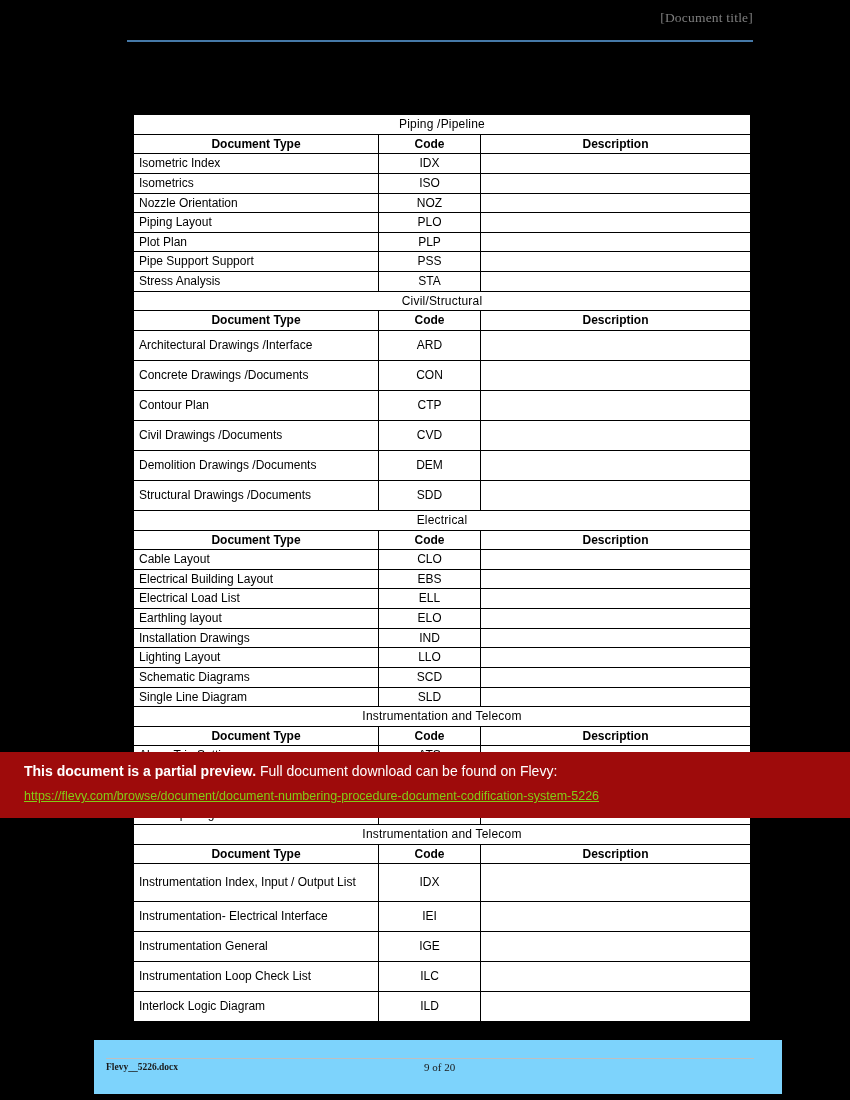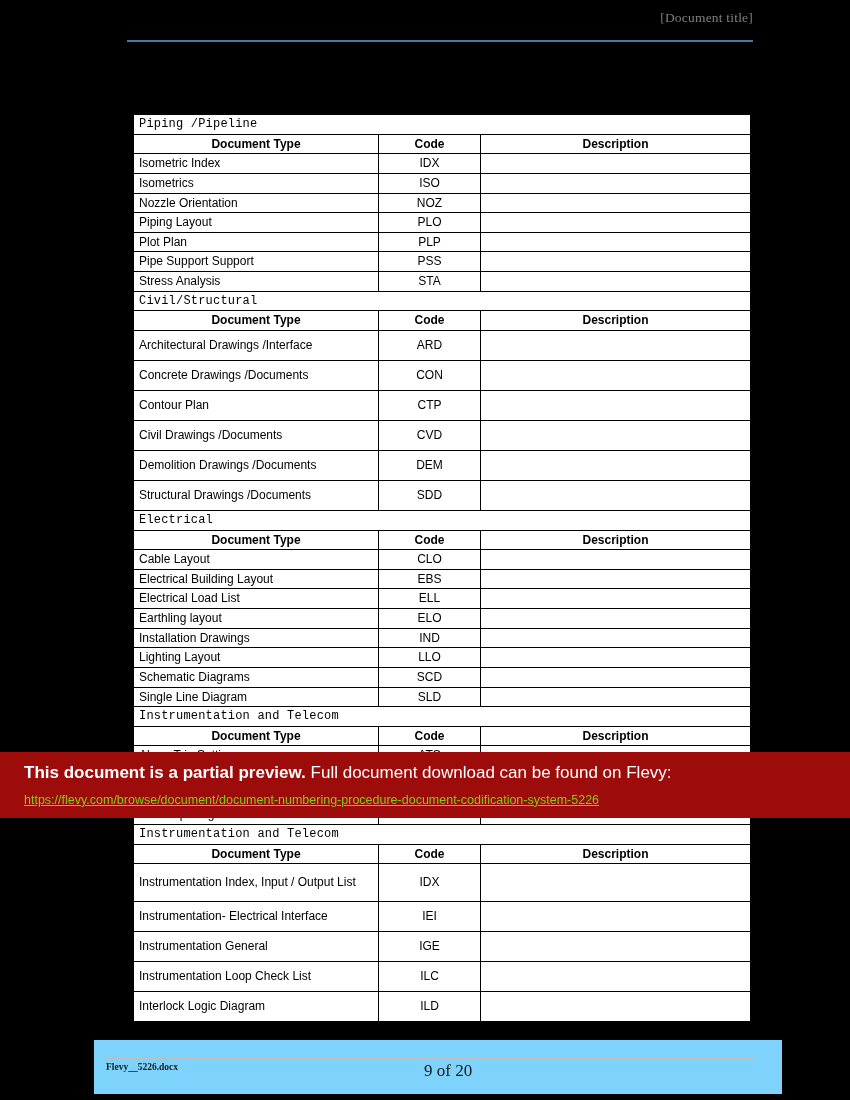--- a/index.html
+++ b/index.html
@@ -63,26 +63,25 @@
     color: #000000;
     font-size: 12px;
     padding: 2px 5px;
     line-height: 1.22;
     vertical-align: middle;
     box-sizing: border-box;
   }
 
   
   td.section-title {
-    text-align: left;
+    text-align: center;
     font-size: 20px;
     font-weight: 400;
     padding: 4px 5px 6px;
     letter-spacing: 0.2px;
-    font-family: Liberation Mono, monospace;
   }
   td.section-title.pink-dark { background: #e8b9ba; }
   td.section-title.pink-light { background: #f2dedc; }
 
   
   td.col-head {
     background: #93b5e3;
     text-align: center;
     font-weight: bold;
     font-size: 12.5px;
@@ -102,21 +101,21 @@
     top: 752px;
     width: 850px;
     height: 66px;
     background: #9e0b0b;
     color: #ffffff;
     box-sizing: border-box;
     padding: 12px 0 0 24px;
     z-index: 20;
   }
   #preview-banner .line1 {
-    font-size: 17px;
+    font-size: 14px;
     line-height: 1.1;
     white-space: nowrap;
   }
   #preview-banner .line1 b { font-weight: bold; }
   #preview-banner .line1 .rest { font-weight: normal; }
   #banner-link {
     display: inline-block;
     margin-top: 10px;
     font-size: 12.5px;
     color: #84cc16;
@@ -150,21 +149,21 @@
     font-size: 9.5px;
     font-weight: bold;
     color: #1a1a1a;
     white-space: nowrap;
   }
   #footer-pagenum {
     position: absolute;
     left: 330px;
     top: 21px;
     font-family: "Liberation Serif", serif;
-    font-size: 17px;
+    font-size: 11px;
     color: #1a1a1a;
     white-space: nowrap;
   }
 </style>
 </head>
 <body>
 
 <div id="page-header">
   <div id="doc-title">[Document title]</div>
   <div id="header-rule"></div>

